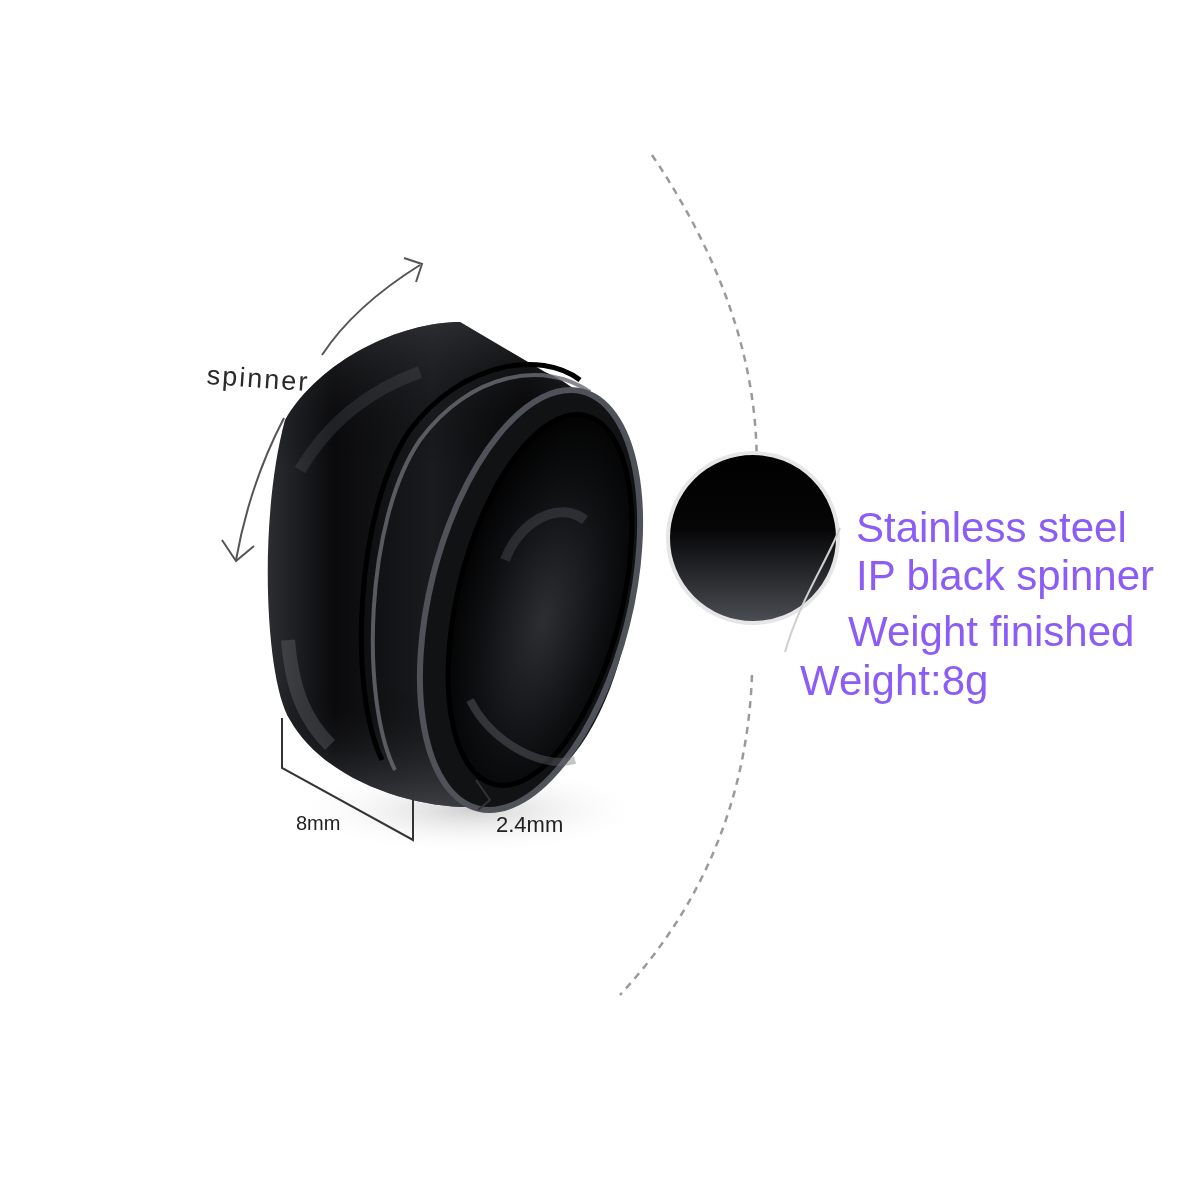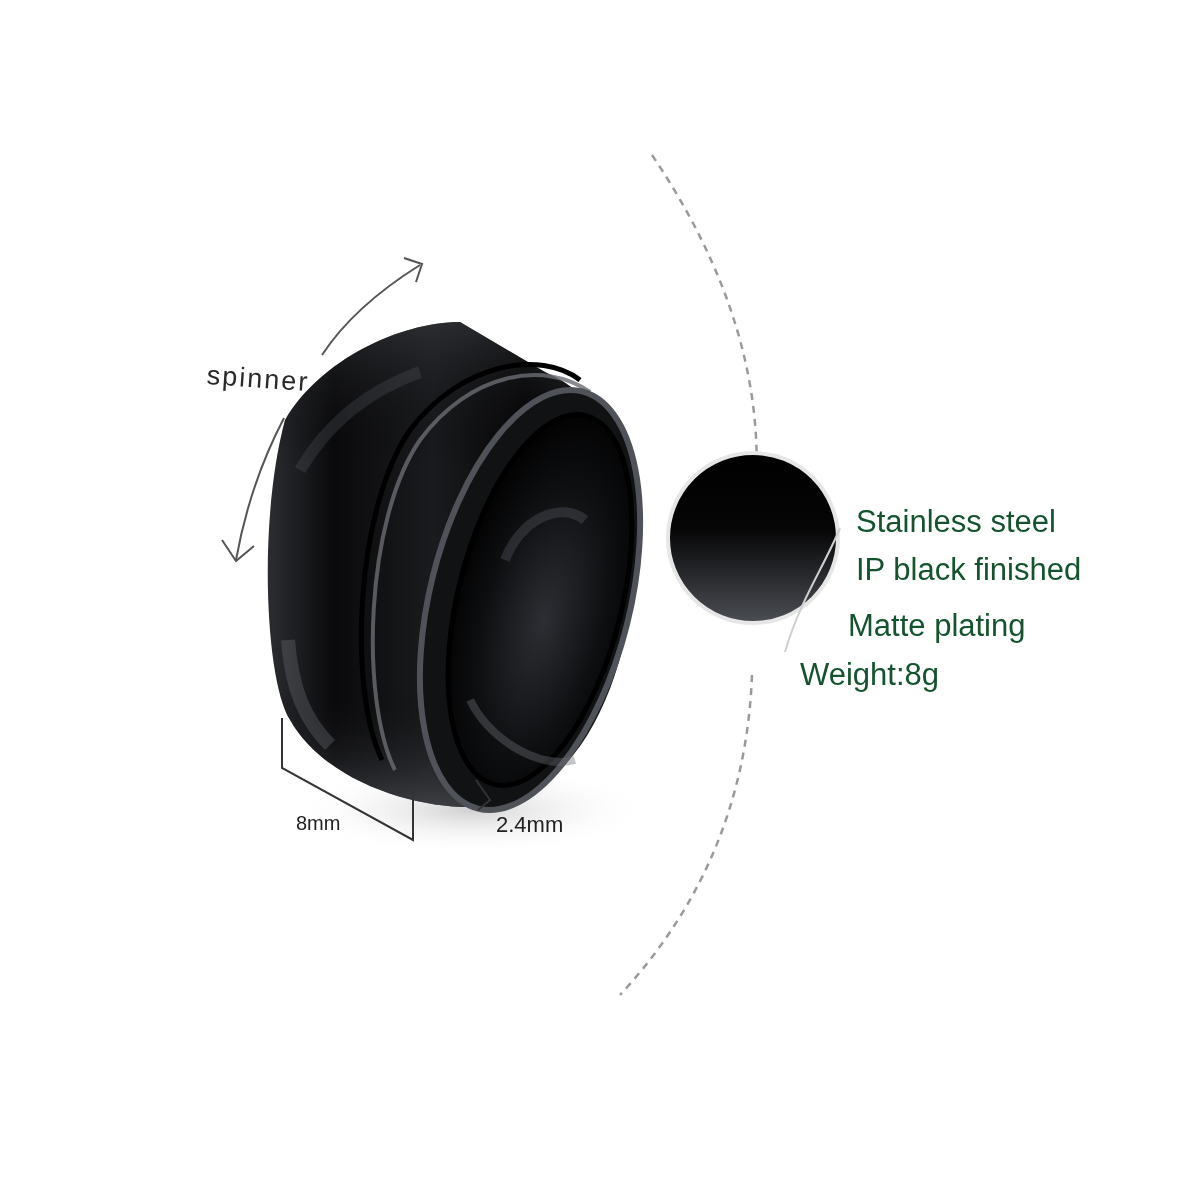--- a/index.html
+++ b/index.html
@@ -6,21 +6,21 @@
     body { width: 1200px; height: 1200px; position: relative; overflow: hidden;
            font-family: "Liberation Sans", sans-serif; color: #111; }
     .stage { position: absolute; left: 0; top: 0; width: 1200px; height: 1200px; }
     svg.art { position: absolute; left: 0; top: 0; }
     .label { position: absolute; white-space: nowrap; color: #1a1a1a; }
     .spinner-label { left: 208px; top: 360px; font-size: 27px; letter-spacing: 2px;
                      transform: rotate(4deg); transform-origin: left top; color: #2a2a2a; }
     .dim-width { left: 296px; top: 812px; font-size: 20px; color: #222; }
     .dim-thick { left: 496px; top: 812px; font-size: 22px; color: #222; }
     .specs { position: absolute; left: 800px; top: 500px; }
-    .spec { position: absolute; font-size: 31px; color: #14532d; white-space: nowrap; }
+    .spec { position: absolute; font-size: 42px; color: #8b5cf6; white-space: nowrap; }
     .spec-0 { left: 56px; top: 4px; }
     .spec-1 { left: 56px; top: 52px; }
     .spec-2 { left: 48px; top: 108px; }
     .spec-3 { left: 0px;  top: 157px; }
   </style>
 </head>
 <body>
 
 <div class="stage">
 
@@ -107,17 +107,17 @@
       <path d="M840 528 C 825 565, 800 600, 785 652" stroke="#cfcfcf" stroke-width="2" fill="none"></path>
     </g>
   </svg>
 
   <div class="label spinner-label">spinner</div>
   <div class="label dim-width">8mm</div>
   <div class="label dim-thick">2.4mm</div>
 
   <div class="specs">
     <div class="spec spec-0">Stainless steel</div>
-    <div class="spec spec-1">IP black finished</div>
-    <div class="spec spec-2">Matte plating</div>
+    <div class="spec spec-1">IP black spinner</div>
+    <div class="spec spec-2">Weight finished</div>
     <div class="spec spec-3">Weight:8g</div>
   </div>
 </div>
 
 </body></html>

